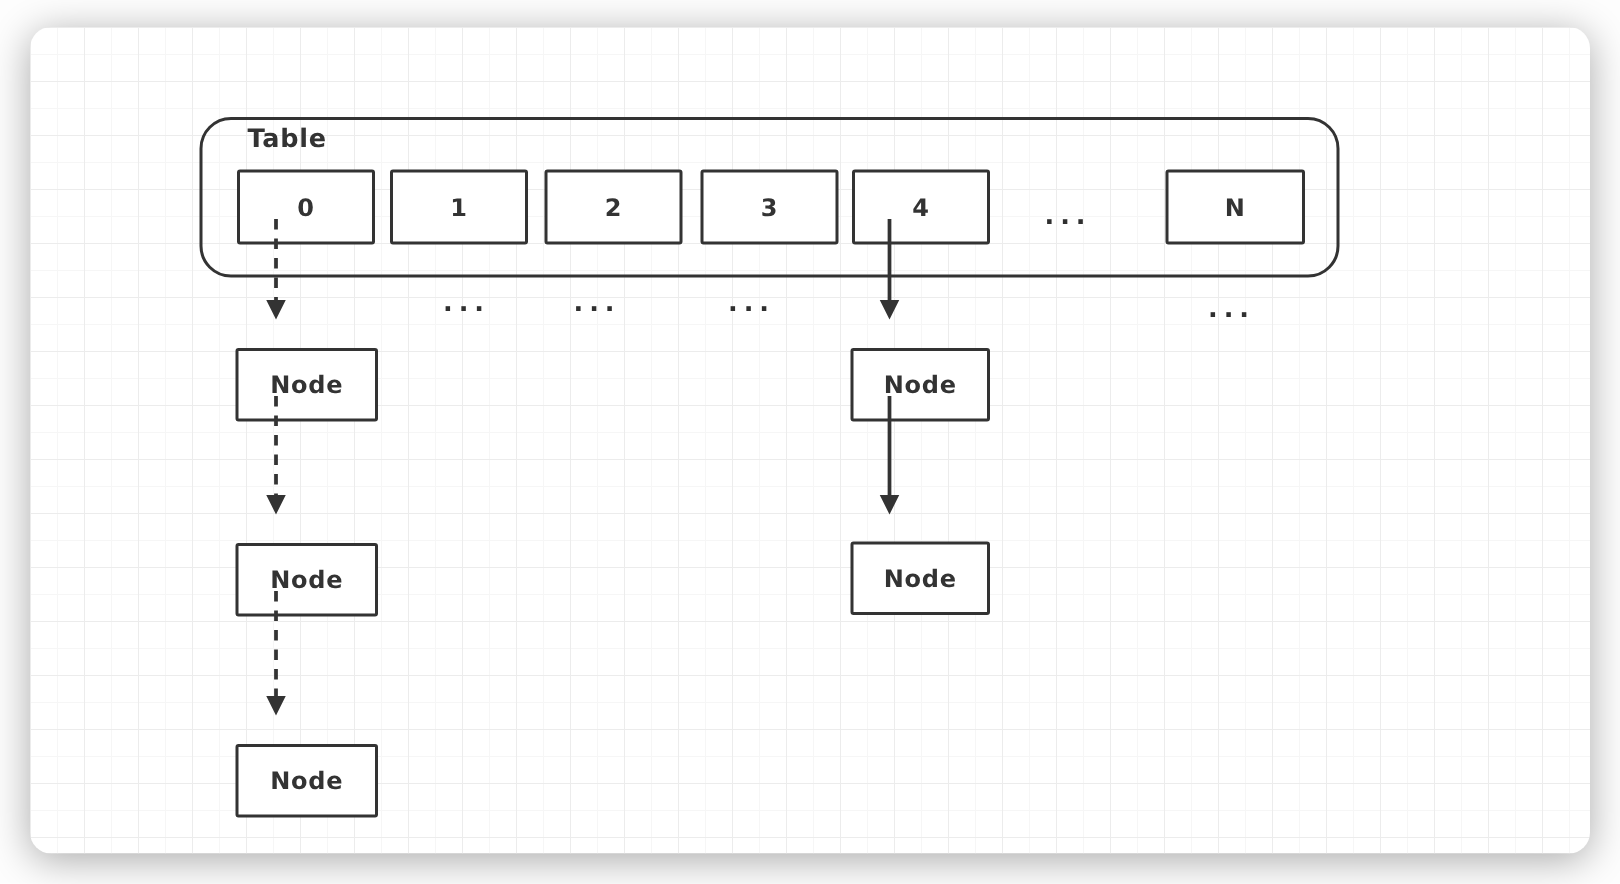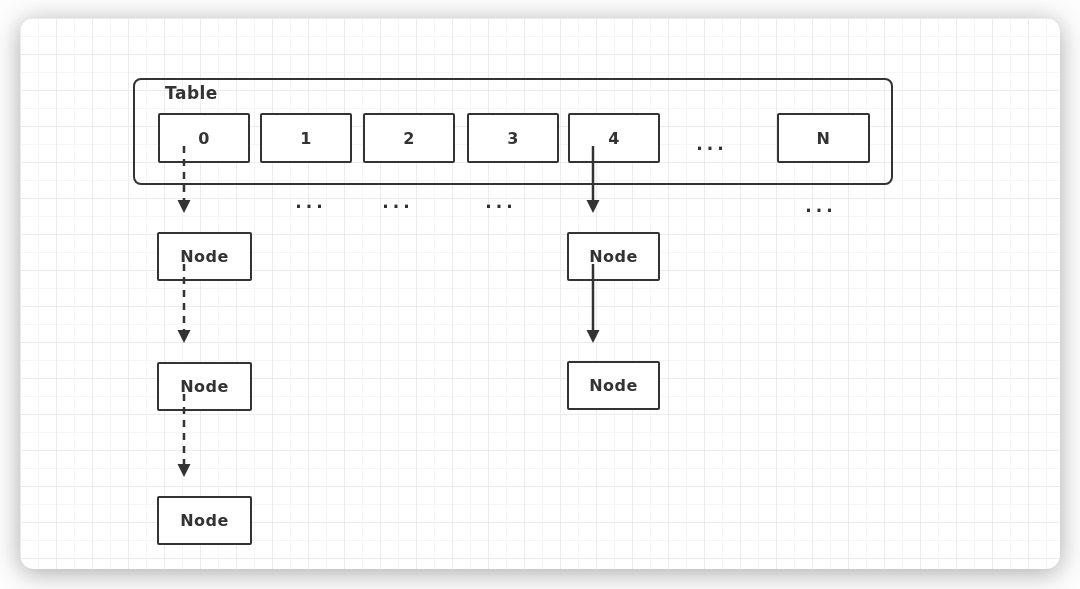--- a/index.html
+++ b/index.html
@@ -34,21 +34,21 @@
     display: flex; align-items: center; justify-content: center;
     font-size: 16px; font-weight: 600; color: #333333;
     letter-spacing: 0.5px;
   }
 
   .table-box {
     position: absolute;
     left: 113px; top: 60px; width: 760px; height: 107px;
     box-sizing: border-box;
     border: 2.5px solid #333333;
-    border-radius: 8px;
+    border-radius: 21px;
     background: transparent;
   }
   .table-label {
     position: absolute; left: 30px; top: 3px;
     font-size: 17px; font-weight: 600; color: #333333;
     letter-spacing: 0.5px;
   }
 
   .cell { top: 95px; height: 50px; width: 92px; }
   .cell-0 { left: 138px; }

